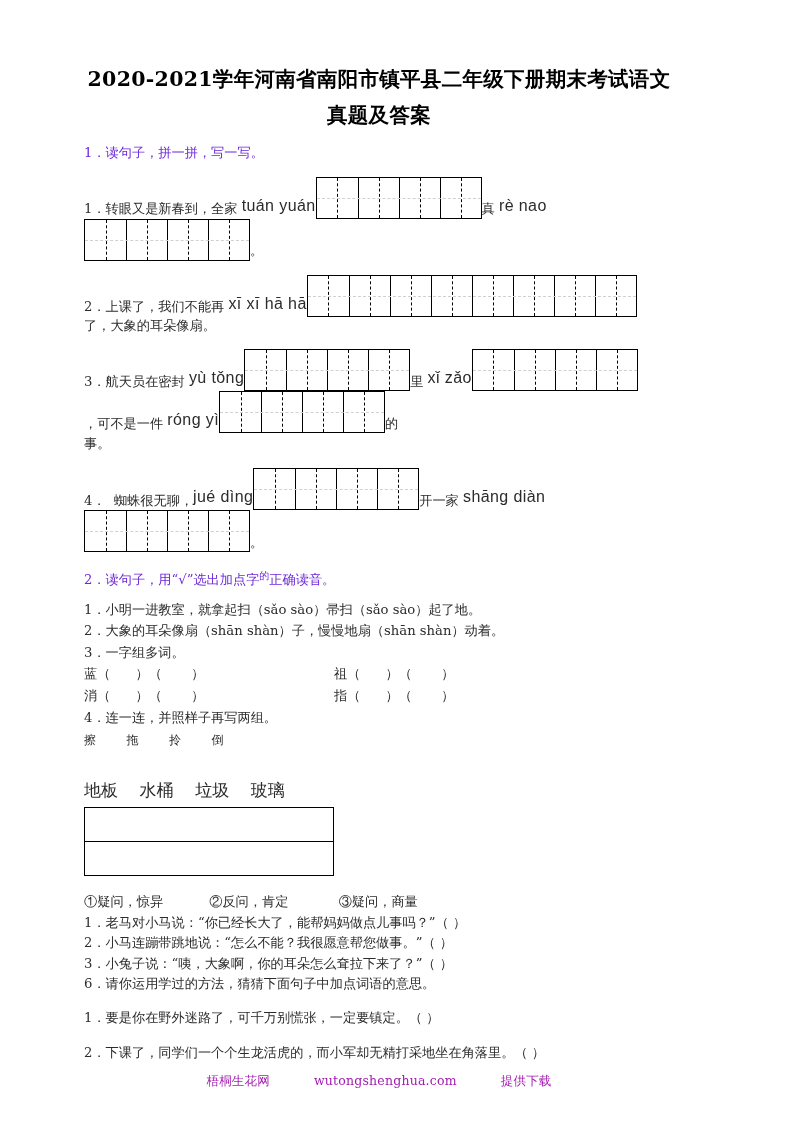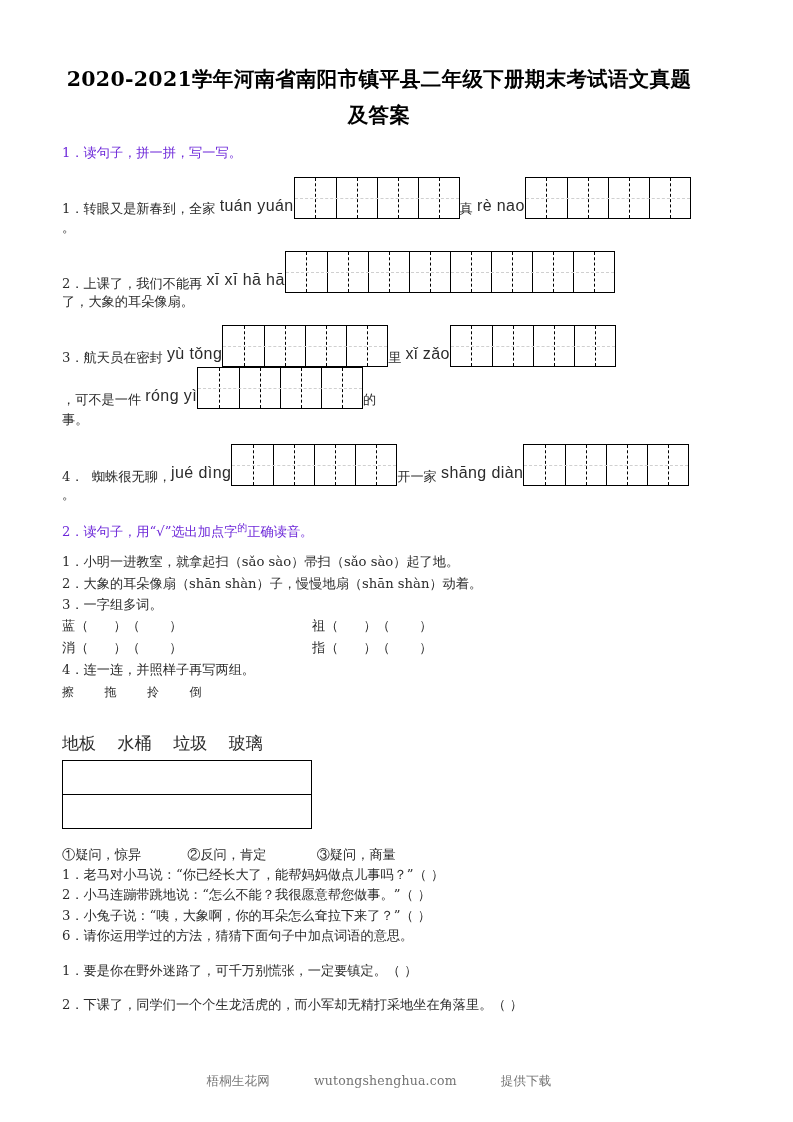--- a/index.html
+++ b/index.html
@@ -13,21 +13,21 @@
     position: relative;
     font-family: "DejaVu Serif", "Liberation Serif", serif;
     color: #2b2b2b;
     overflow: hidden;
   }
   .page {
     position: relative;
     width: 758px;
     height: 1122px;
     box-sizing: border-box;
-    padding: 0 62px;
+    padding: 0 84px;
   }
 
   
   .doc-title {
     margin: 0;
     padding-top: 62px;
     text-align: center;
     font-size: 20.5px;
     font-weight: bold;
     line-height: 1.75;
@@ -145,21 +145,21 @@
   }
 
   
   .footer {
     position: absolute;
     left: 0;
     right: 0;
     bottom: 32px;
     text-align: center;
     font-size: 12.5px;
-    color: #737373;
+    color: #a21caf;
     letter-spacing: 0.2px;
   }
   .footer span { margin: 0 22px; }
 </style>
 </head>
 <body>
 
 <div class="page">
 
   <h1 class="doc-title">2020-2021学年河南省南阳市镇平县二年级下册期末考试语文真题及答案</h1>

